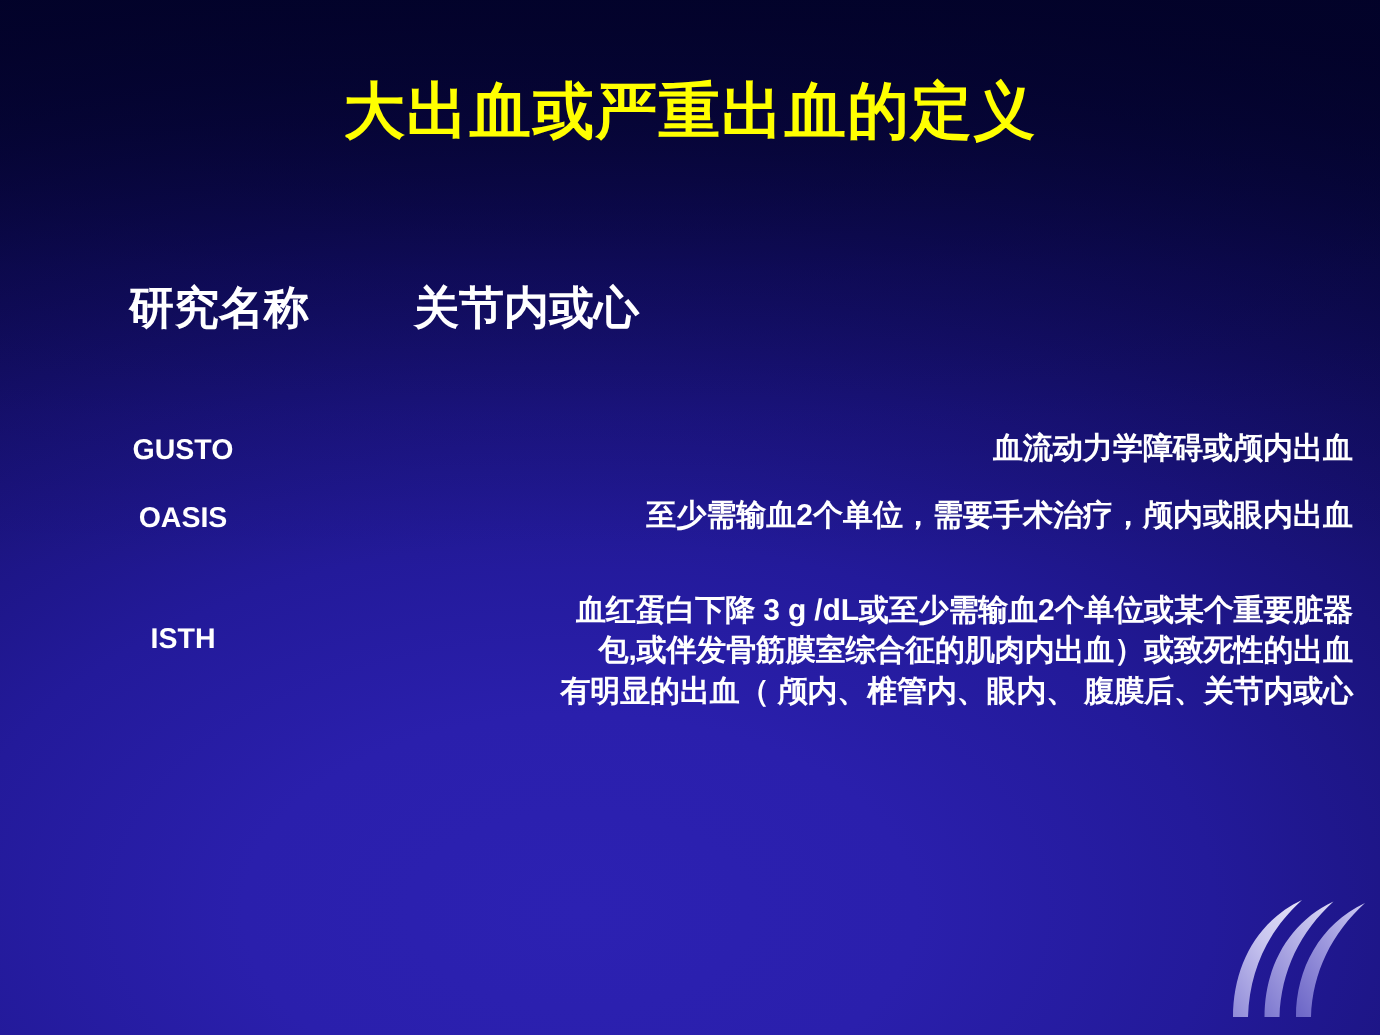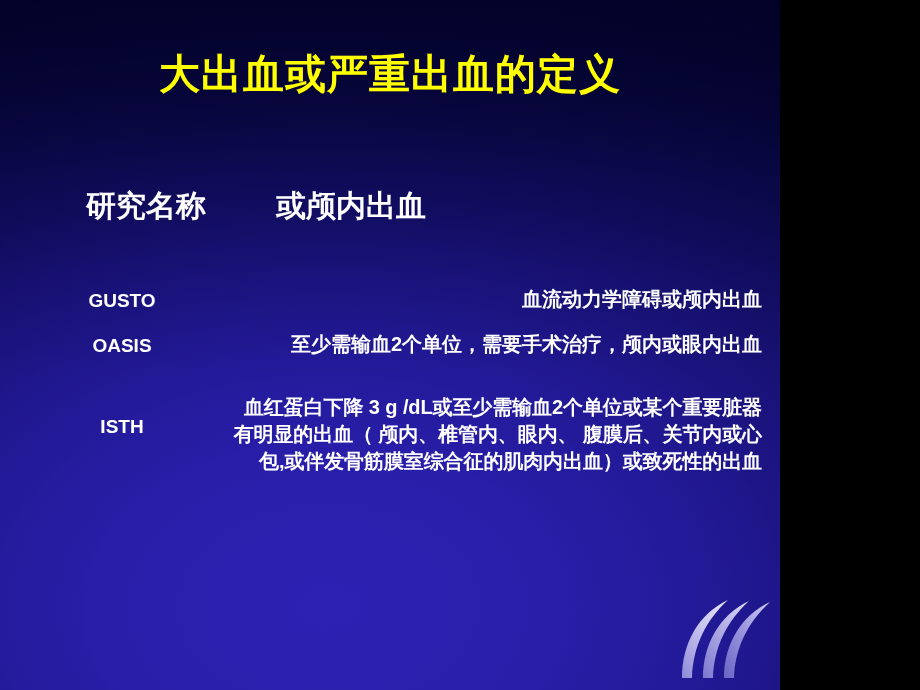--- a/index.html
+++ b/index.html
@@ -2,21 +2,21 @@
 <html><head>
 <meta charset="utf-8">
 <style>
   html, body {
     margin: 0;
     padding: 0;
     background: #000;
   }
   #slide {
     position: relative;
-    width: 780px;
+    width: 920px;
     height: 690px;
     overflow: hidden;
     font-family: "Liberation Sans", "DejaVu Sans", sans-serif;
     background-color: #2119a6;
     background-image:
       radial-gradient(ellipse 135% 105% at 42% 88%,
         #2c21b2 0%,
         #2a1fac 18%,
         #231a9a 34%,
         #1a137c 50%,
@@ -111,21 +111,21 @@
 </head>
 <body>
 
 <div id="slide">
 
   <div class="title">大出血或严重出血的定义</div>
 
   <div class="table-wrap">
 
     <div class="hdr">
-      <span class="h-study">研究名称</span><span class="h-def">或颅内出血</span>
+      <span class="h-study">研究名称</span><span class="h-def">关节内或心</span>
     </div>
 
     <div class="row r-gusto">
       <div class="study">GUSTO</div>
       <div class="defn">
         <span class="ln">血流动力学障碍或颅内出血</span>
       </div>
     </div>
 
     <div class="row r-oasis">
@@ -135,22 +135,22 @@
       </div>
     </div>
 
     <div class="row r-timi">
     </div>
 
     <div class="row r-isth">
       <div class="study">ISTH</div>
       <div class="defn">
         <span class="ln">血红蛋白下降 3 g /dL或至少需输血2个单位或某个重要脏器</span>
+        <span class="ln">包,或伴发骨筋膜室综合征的肌肉内出血）或致死性的出血</span>
         <span class="ln">有明显的出血（ 颅内、椎管内、眼内、 腹膜后、关节内或心</span>
-        <span class="ln">包,或伴发骨筋膜室综合征的肌肉内出血）或致死性的出血</span>
       </div>
     </div>
 
   </div>
 
   <svg class="logo" viewBox="0 0 96 86">
     <defs>
       <linearGradient id="sw1" x1="0" y1="1" x2="1" y2="0">
         <stop offset="0%" stop-color="#8f8ad8"></stop>
         <stop offset="55%" stop-color="#c9c6ef"></stop>

